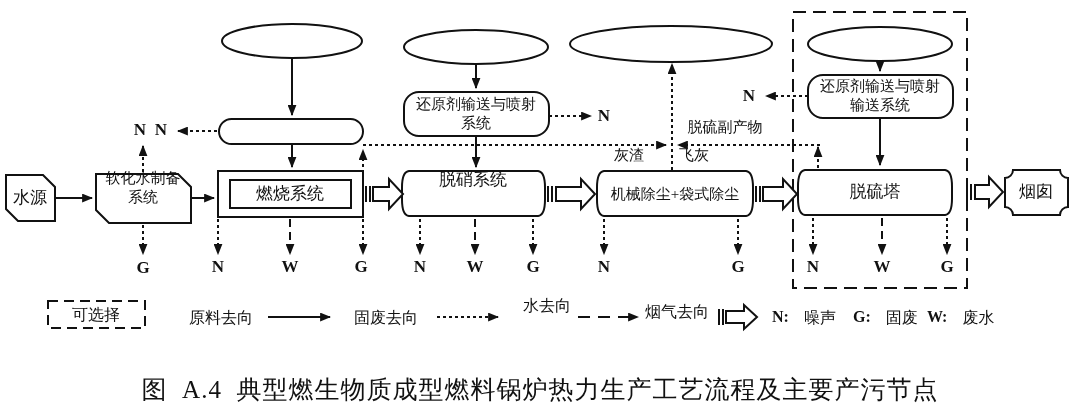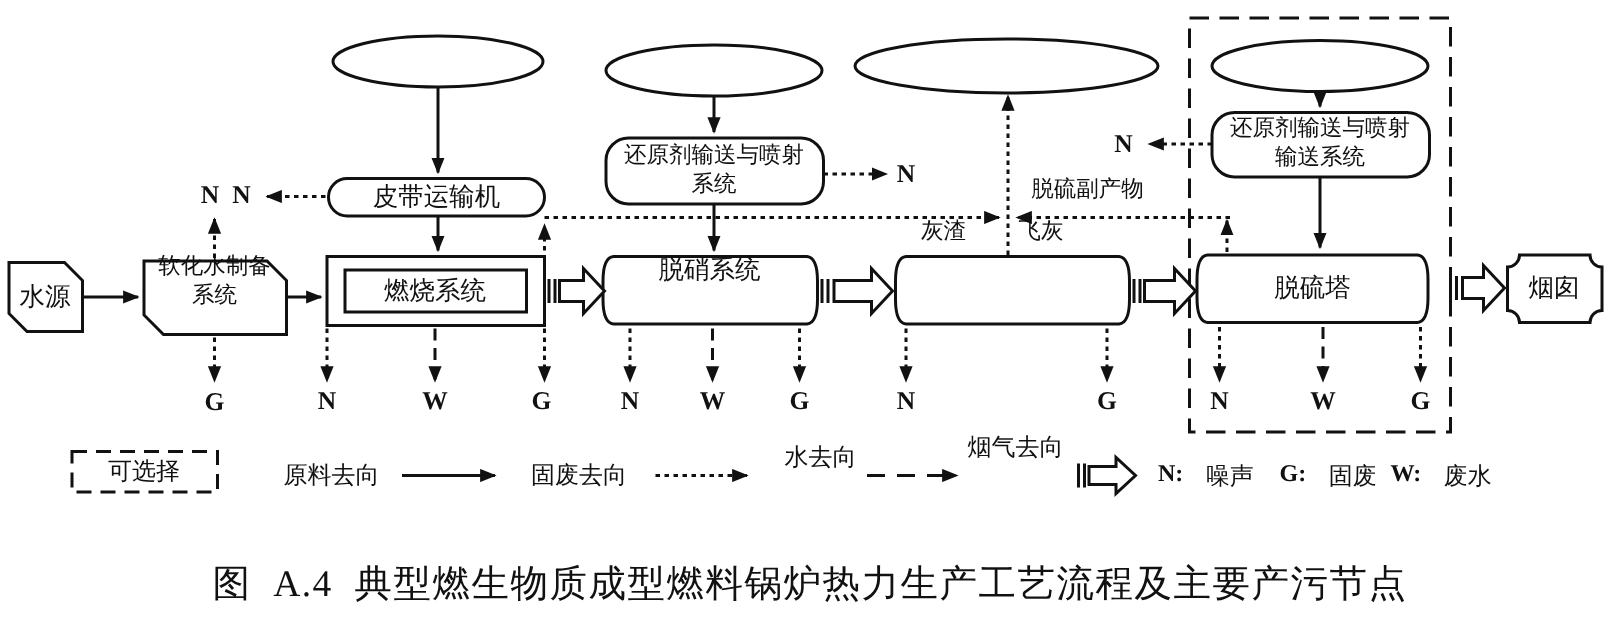--- a/index.html
+++ b/index.html
@@ -103,25 +103,25 @@
       <path d="M967 184 V200 M971 184 V200" fill="none"></path>
       <path d="M975 185 H989 V177 L1003 192 L989 207 V199 H975 Z"></path>
       <path d="M719 309 V325 M723 309 V325" fill="none"></path>
       <path d="M726 311 H744 V305 L757 317 L744 329 V323 H726 Z"></path>
     </g>
   </svg>
 
   <div class="t s17" style="left:30px;top:198px">水源</div>
   <div class="t s15" style="left:143px;top:188px">软化水制备
 系统</div>
-  <div class="t s17" style="left:291px;top:131px">皮带运输机</div>
   <div class="t s17" style="left:290px;top:194px">燃烧系统</div>
   <div class="t s15" style="left:476px;top:114px">还原剂输送与喷射
 系统</div>
   <div class="t s17" style="left:473px;top:180px">脱硝系统</div>
+  <div class="t s15" style="left:675px;top:194px">机械除尘+袋式除尘</div>
   <div class="t s15" style="left:880px;top:96px">还原剂输送与喷射
 输送系统</div>
   <div class="t s17" style="left:875px;top:192px">脱硫塔</div>
   <div class="t s17" style="left:1036px;top:192px">烟囱</div>
 
   <div class="t s15" style="left:629px;top:155px">灰渣</div>
   <div class="t s15" style="left:694px;top:155px">飞灰</div>
   <div class="t s15" style="left:725px;top:127px">脱硫副产物</div>
 
   <div class="t mk" style="left:140px;top:130px">N</div>
@@ -138,21 +138,21 @@
   <div class="t mk" style="left:604px;top:267px">N</div>
   <div class="t mk" style="left:738px;top:267px">G</div>
   <div class="t mk" style="left:813px;top:267px">N</div>
   <div class="t mk" style="left:882px;top:267px">W</div>
   <div class="t mk" style="left:947px;top:267px">G</div>
 
   <div class="t lg" style="left:96px;top:315px">可选择</div>
   <div class="t lg" style="left:221px;top:318px">原料去向</div>
   <div class="t lg" style="left:386px;top:318px">固废去向</div>
   <div class="t lg" style="left:547px;top:306px">水去向</div>
-  <div class="t lg" style="left:677px;top:299px">烟气去向</div>
+  <div class="t lg" style="left:677px;top:312px">烟气去向</div>
 
   <div class="pair" style="left:772px;top:318px">
     <span>N:</span>
       <span class="cn">噪声</span>
   </div>
   <div class="pair" style="left:853px;top:318px">
     <span>G:</span>
       <span class="cn">固废</span>
   </div>
   <div class="pair" style="left:927px;top:318px">

